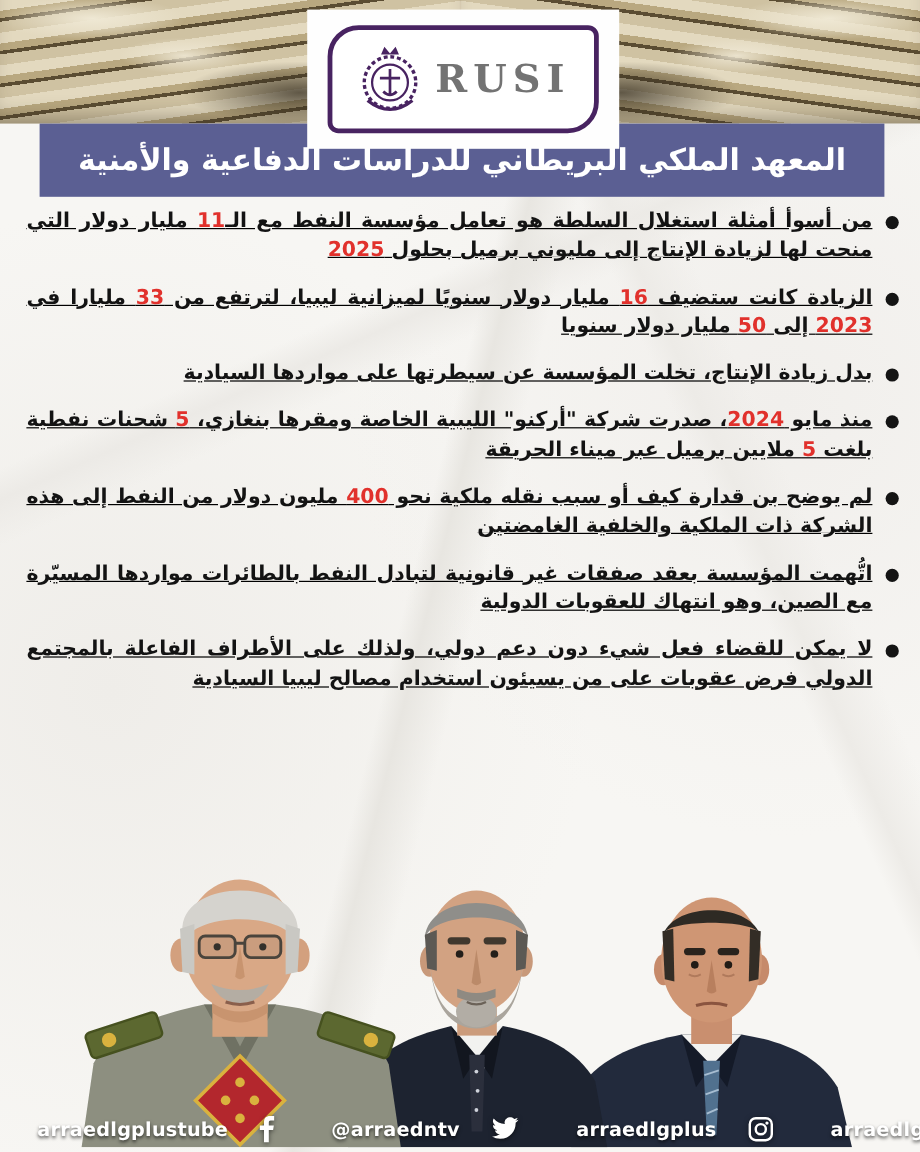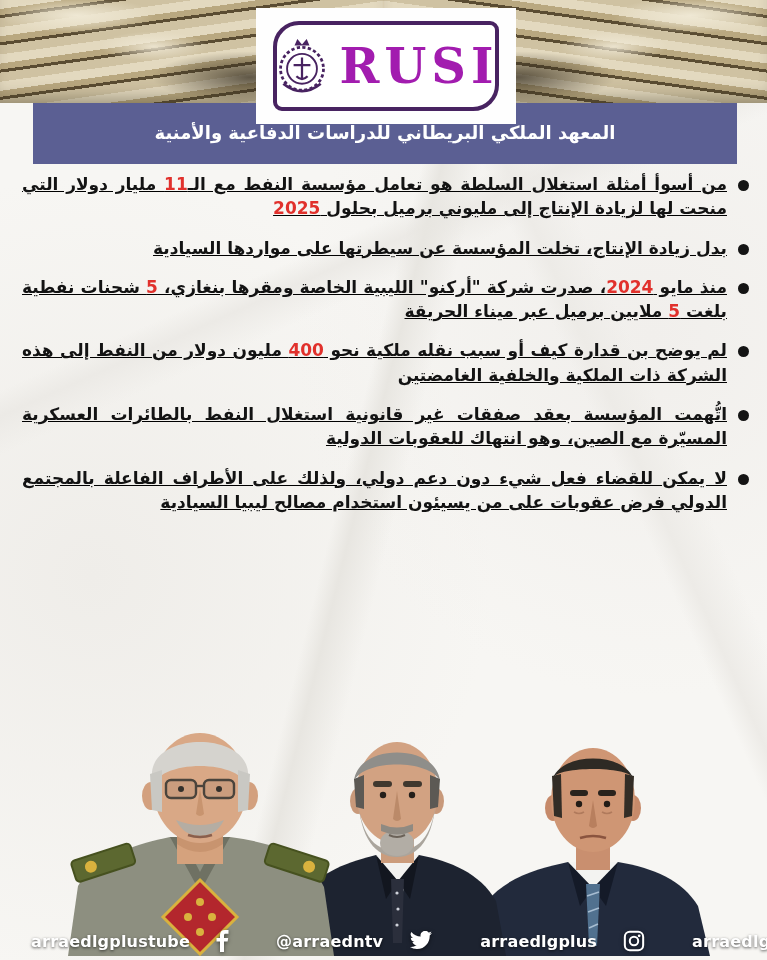--- a/index.html
+++ b/index.html
@@ -25,27 +25,27 @@
         repeating-linear-gradient(8deg, transparent 0 42px, rgba(0,0,0,.10) 42px 56px);
       box-shadow:inset 0 -14px 18px -10px rgba(60,50,34,.45);}
   .news-left{left:0;}
   .news-right{right:0;transform:scaleX(-1);}
 
   
   .logo-box{position:absolute;left:256px;top:8px;width:260px;height:116px;background:#fefefe;
             z-index:5;display:flex;align-items:center;justify-content:center;}
   .logo-frame{width:218px;height:82px;border:4px solid #482361;border-radius:26px 9px 26px 9px;
               display:flex;align-items:center;justify-content:center;gap:10px;background:#fff;}
-  .logo-text{font-family:"DejaVu Serif","Liberation Serif",serif;font-size:48px;font-weight:600;
-             color:#a21caf;letter-spacing:5px;line-height:1;}
+  .logo-text{font-family:"DejaVu Serif","Liberation Serif",serif;font-size:32px;font-weight:600;
+             color:#737373;letter-spacing:5px;line-height:1;}
 
   
   .banner{position:absolute;left:33px;top:103px;width:704px;height:61px;background:#5b5f93;
           z-index:4;display:flex;align-items:center;justify-content:center;}
-  .banner-text{direction:rtl;color:#fff;font-weight:700;font-size:18px;line-height:1.12;
+  .banner-text{direction:rtl;color:#fff;font-weight:700;font-size:25px;line-height:1.12;
                text-align:center;padding:0 16px;}
 
   
   .bullets{position:absolute;top:172px;right:0;left:0;padding:0 18px 0 22px;margin:0;
            list-style:none;direction:rtl;z-index:2;}
   .bullet-item{display:flex;align-items:flex-start;gap:11px;margin-bottom:15px;text-decoration:underline;}
   .dot{flex:0 0 auto;width:11px;height:11px;border-radius:50%;background:#141414;margin-top:8px;}
   .bullet-text{margin:0;font-size:17px;font-weight:700;color:#131313;line-height:1.43;
                text-align:justify;}
   .bullet-text .red{color:#e1312c;}
@@ -94,33 +94,37 @@
     <div class="banner-text">المعهد الملكي البريطاني للدراسات الدفاعية والأمنية</div>
   </div>
 
   <ul class="bullets" id="bullet-list">
       <li class="bullet-item">
         <span class="dot"></span>
         <p class="bullet-text"><span>من أسوأ أمثلة استغلال السلطة هو تعامل مؤسسة النفط مع الـ</span><span class="red">11</span><span> مليار دولار التي منحت لها لزيادة الإنتاج إلى مليوني برميل بحلول </span><span class="red">2025</span></p>
       </li>
       <li class="bullet-item">
         <span class="dot"></span>
+        <p class="bullet-text"><span>الزيادة كانت ستضيف </span><span class="red">16</span><span> مليار دولار سنويًا لميزانية ليبيا، لترتفع من </span><span class="red">33</span><span> مليارا في </span><span class="red">2023</span><span> إلى </span><span class="red">50</span><span> مليار دولار سنويا</span></p>
+      </li>
+      <li class="bullet-item">
+        <span class="dot"></span>
         <p class="bullet-text"><span>بدل زيادة الإنتاج، تخلت المؤسسة عن سيطرتها على مواردها السيادية</span></p>
       </li>
       <li class="bullet-item">
         <span class="dot"></span>
         <p class="bullet-text"><span>منذ مايو </span><span class="red">2024</span><span>، صدرت شركة "أركنو" الليبية الخاصة ومقرها بنغازي، </span><span class="red">5</span><span> شحنات نفطية بلغت </span><span class="red">5</span><span> ملايين برميل عبر ميناء الحريقة</span></p>
       </li>
       <li class="bullet-item">
         <span class="dot"></span>
         <p class="bullet-text"><span>لم يوضح بن قدارة كيف أو سبب نقله ملكية نحو </span><span class="red">400</span><span> مليون دولار من النفط إلى هذه الشركة ذات الملكية والخلفية الغامضتين</span></p>
       </li>
       <li class="bullet-item">
         <span class="dot"></span>
-        <p class="bullet-text"><span>اتُّهمت المؤسسة بعقد صفقات غير قانونية استغلال النفط بالطائرات العسكرية المسيّرة مع الصين، وهو انتهاك للعقوبات الدولية</span></p>
+        <p class="bullet-text"><span>اتُّهمت المؤسسة بعقد صفقات غير قانونية لتبادل النفط بالطائرات مواردها المسيّرة مع الصين، وهو انتهاك للعقوبات الدولية</span></p>
       </li>
       <li class="bullet-item">
         <span class="dot"></span>
         <p class="bullet-text"><span>لا يمكن للقضاء فعل شيء دون دعم دولي، ولذلك على الأطراف الفاعلة بالمجتمع الدولي فرض عقوبات على من يسيئون استخدام مصالح ليبيا السيادية</span></p>
       </li>
     </ul>
 
   <div class="portraits">
 
     <div class="portrait p-left">

